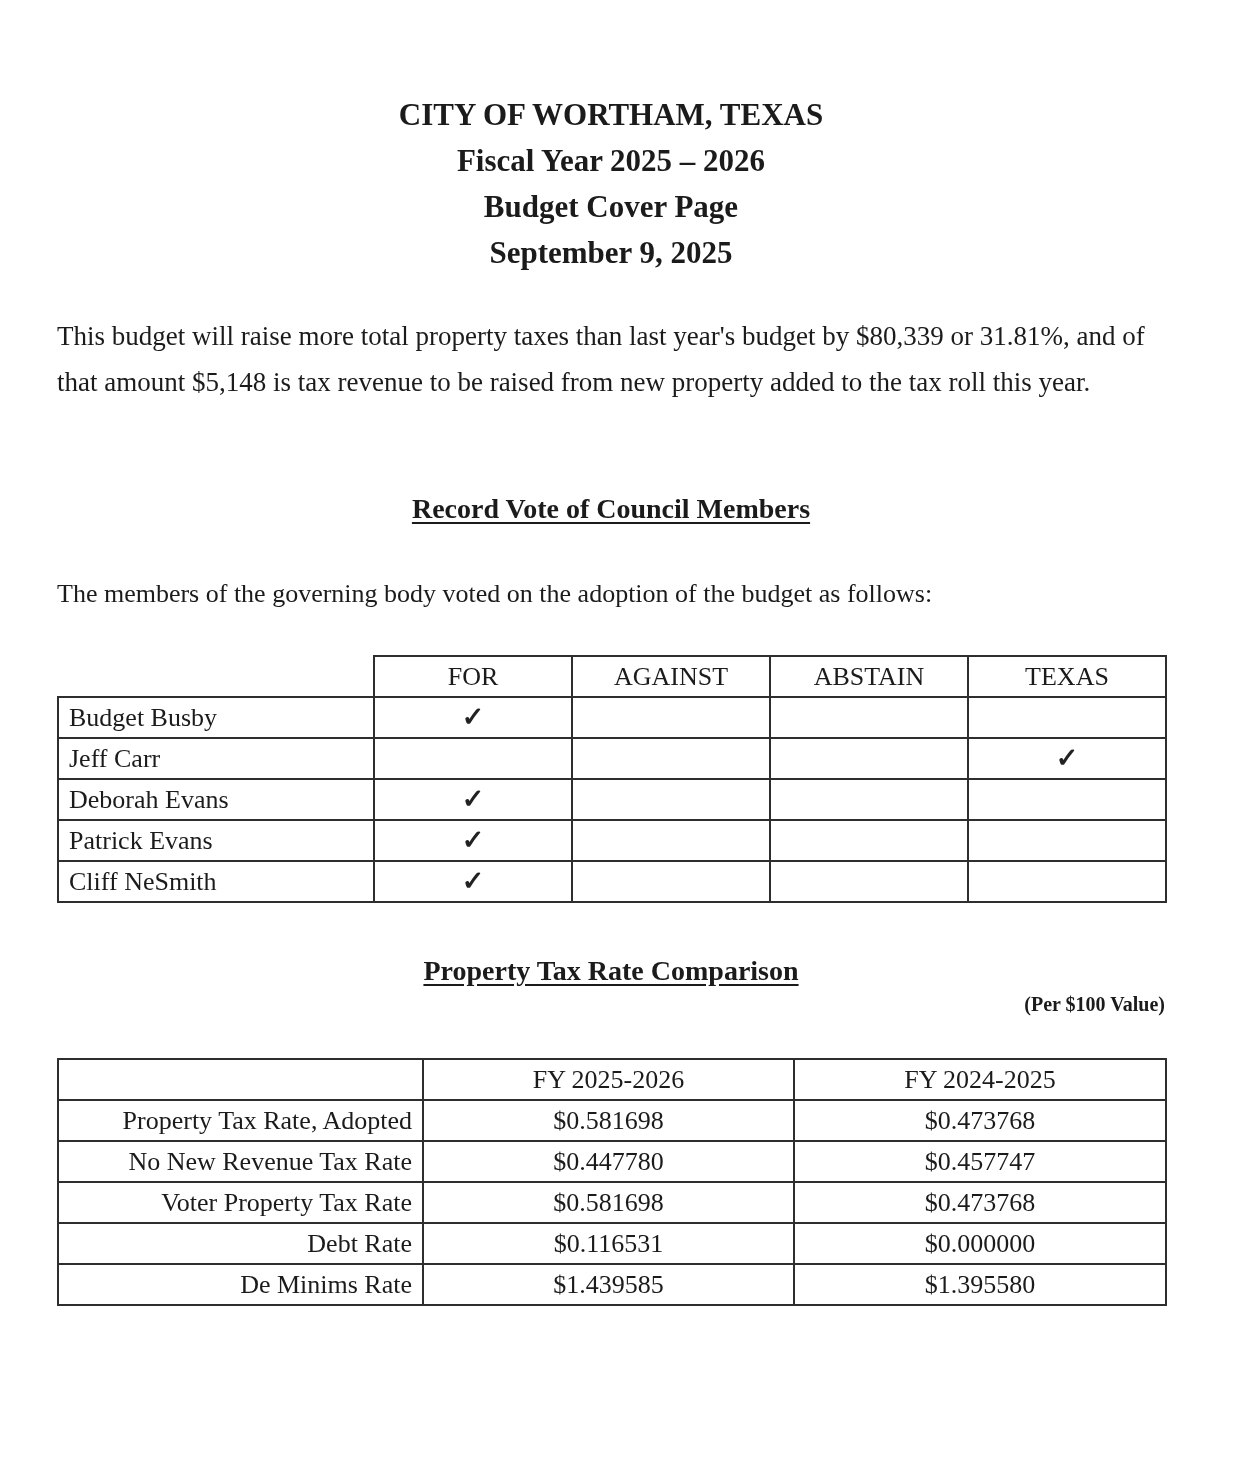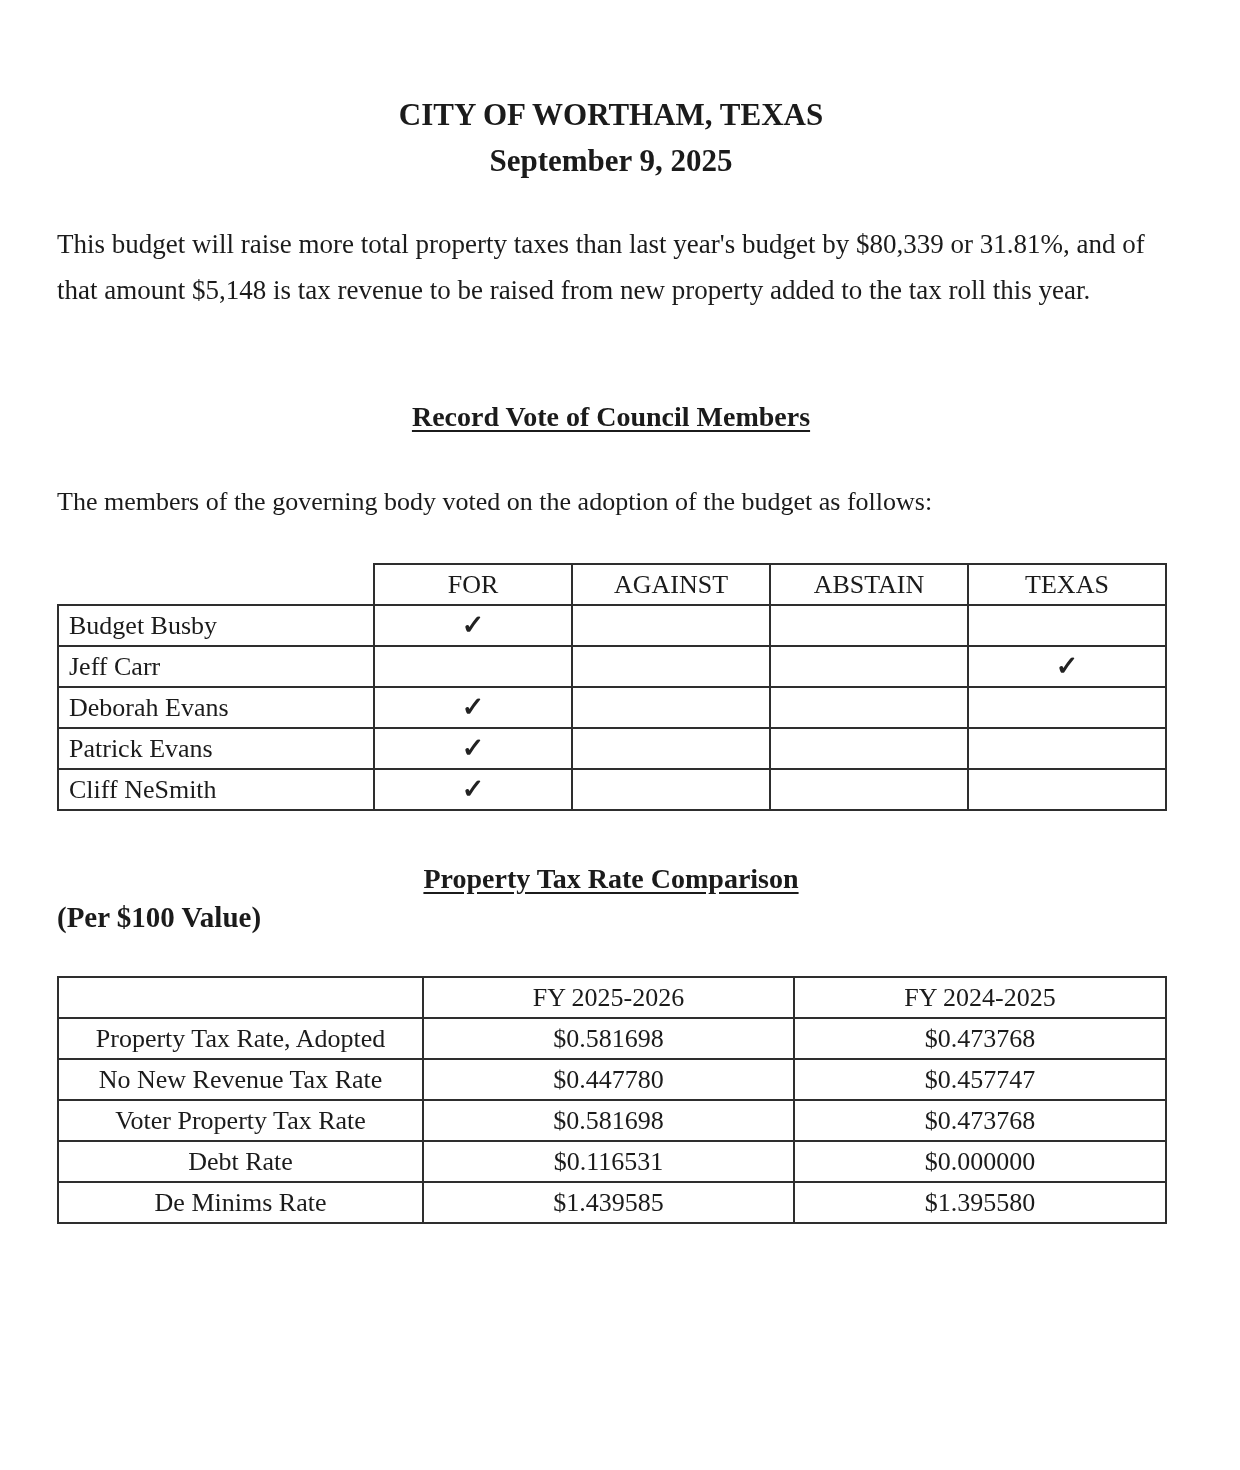--- a/index.html
+++ b/index.html
@@ -36,22 +36,22 @@
   
   .section-heading {
     text-align: center;
     font-size: 28px;
     font-weight: bold;
     text-decoration: underline;
     text-underline-offset: 4px;
   }
   .vote-heading { margin-bottom: 46px; }
   .sub-heading {
-    text-align: left;
-    font-size: 29px;
+    text-align: right;
+    font-size: 20px;
     font-weight: bold;
     margin-top: 6px;
   }
   .vote-intro {
     font-size: 26px;
     margin-bottom: 38px;
   }
 
   
   table {
@@ -74,30 +74,32 @@
   .vote-table td.name-cell { text-align: left; }
   .vote-table td.check-cell {
     text-align: center;
     font-size: 27px;
     font-weight: bold;
     color: #222;
   }
 
   .tax-heading-block { margin-bottom: 42px; }
   .tax-table { margin-bottom: 58px; }
-  .tax-table td.label-cell { text-align: center; }
+  .tax-table td.label-cell { text-align: right; }
   .tax-table td.value-cell { text-align: center; }
 </style>
 </head>
 <body>
 
 <div class="page">
 
   <div class="title-block">
     <div>CITY OF WORTHAM, TEXAS</div>
+    <div>Fiscal Year 2025 – 2026</div>
+    <div>Budget Cover Page</div>
     <div>September 9, 2025</div>
   </div>
 
   <p class="para intro-para">This budget will raise more total property taxes than last year's budget by $80,339 or 31.81%, and of that amount $5,148 is tax revenue to be raised from new property added to the tax roll this year.</p>
 
   <h2 class="section-heading vote-heading">Record Vote of Council Members</h2>
 
   <p class="para vote-intro">The members of the governing body voted on the adoption of the budget as follows:</p>
 
   <table class="vote-table">

